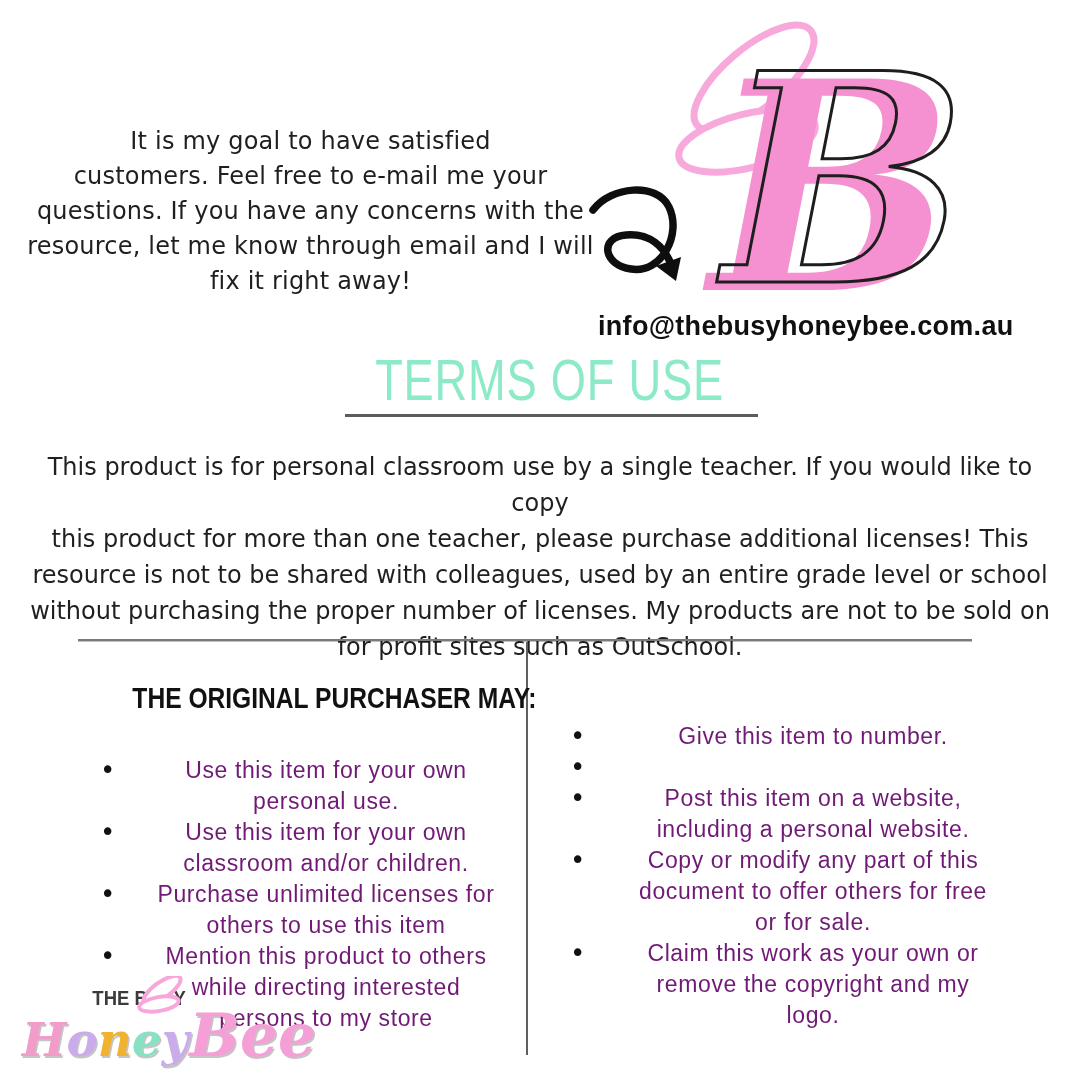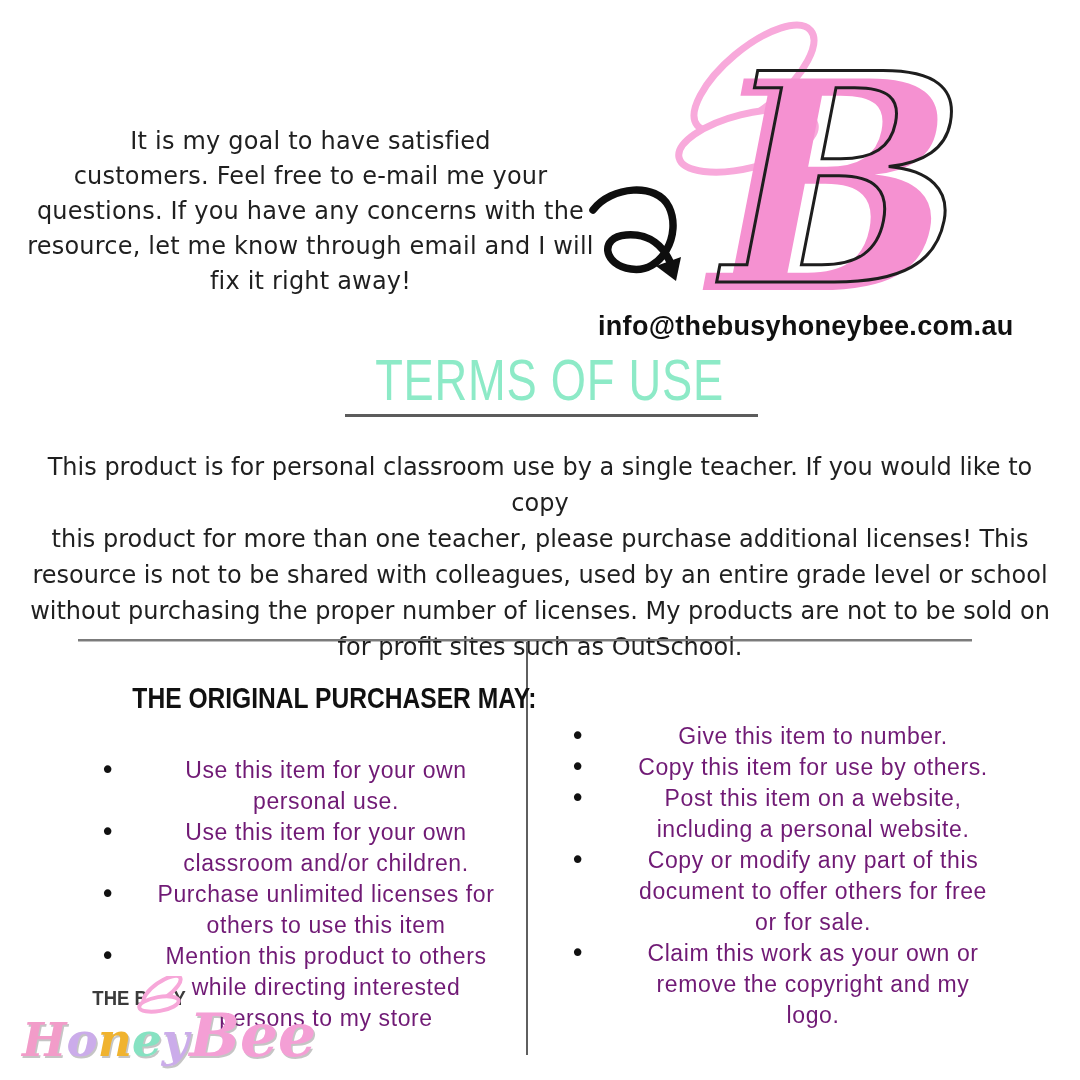--- a/index.html
+++ b/index.html
@@ -153,21 +153,20 @@
   </div>
 
   <div class="col col-right">
     <ul class="bullets">
       <li>
           <span class="bullet-dot">•</span>
           <span class="bullet-text">Give this item to number.</span>
         </li>
       <li>
           <span class="bullet-dot">•</span>
-          <span class="bullet-text">Copy this item for use by others.</span>
         </li>
       <li>
           <span class="bullet-dot">•</span>
           <span class="bullet-text">Post this item on a website,
 including a personal website.</span>
         </li>
       <li>
           <span class="bullet-dot">•</span>
           <span class="bullet-text">Copy or modify any part of this
 document to offer others for free

